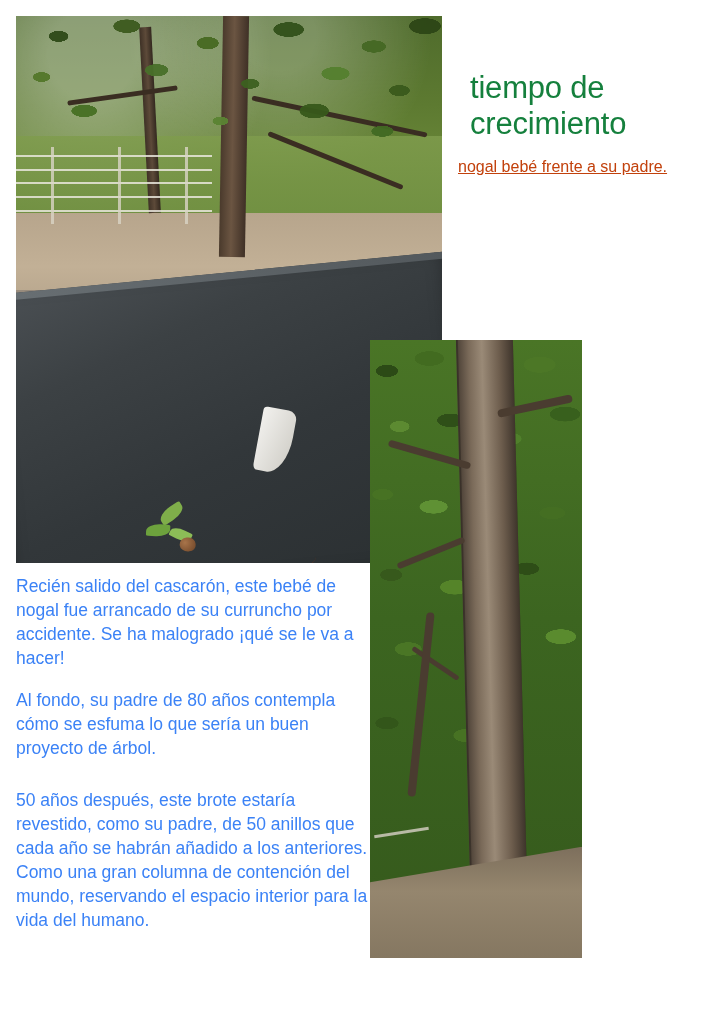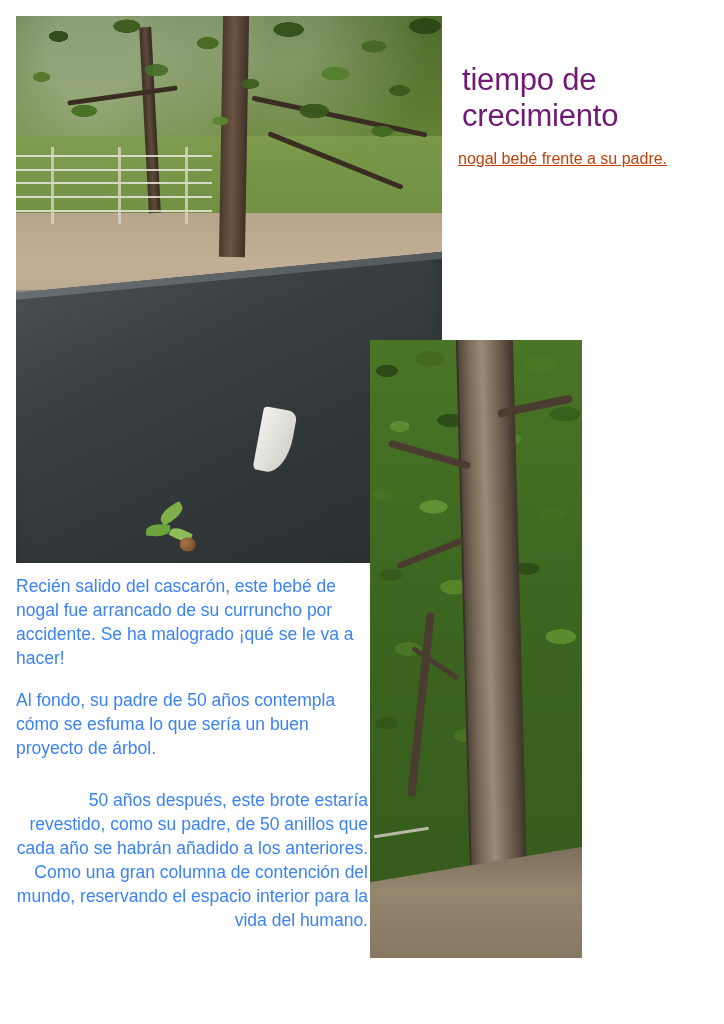--- a/index.html
+++ b/index.html
@@ -21,22 +21,22 @@
     position: absolute;
     left: 458px;
     top: 58px;
     width: 248px;
   }
   .doc-title {
     font-size: 31px;
     line-height: 36px;
     font-weight: 400;
     letter-spacing: -0.2px;
-    margin: 4px;
-    color: #701a75;
+    margin: 12px;
+    color: #15803d;
   }
   .doc-subtitle {
     font-size: 16px;
     line-height: 22px;
     margin: 14px 0 0 0;
     color: #c2410c;
     text-decoration: underline;
   }
 
   
@@ -216,21 +216,21 @@
   }
   .body-text p {
     margin: 0 0 18px 0;
     font-size: 17.5px;
     line-height: 24px;
     color: #3b82f6;
   }
   .body-text p.gap {
     margin-top: 28px;
   }
-  .body-text p:last-child { margin-bottom: 4px; text-align: right; }
+  .body-text p:last-child { margin-bottom: 4px; }
 </style>
 </head>
 <body>
 
 <div class="photo photo-top">
   <div class="p1">
     <div class="p1-sky"></div>
     <div class="p1-lawn"></div>
     <div class="p1-ground"></div>
     <div class="p1-trunk-main"></div>
@@ -282,15 +282,15 @@
     <div class="p2-branch" style="left:60%;top:10%;width:36%;height:8px;transform:rotate(-12deg);"></div>
     <div class="p2-branch" style="left:18%;top:52%;width:26%;height:5px;transform:rotate(34deg);"></div>
     <div class="p2-branch" style="left:22%;top:44%;width:8px;height:30%;transform:rotate(6deg);"></div>
     <div class="p2-rail"></div>
     <div class="p2-ground"></div>
   </div>
 </div>
 
 <div class="body-text">
   <p>Recién salido del cascarón, este bebé de nogal fue arrancado de su curruncho por accidente. Se ha malogrado ¡qué se le va a hacer!</p>
-  <p>Al fondo, su padre de 50 años contempla cómo se esfuma lo que sería un buen proyecto de árbol.</p>
+  <p>Al fondo, su padre de 80 años contempla cómo se esfuma lo que sería un buen proyecto de árbol.</p>
   <p class="gap">50 años después, este brote estaría revestido, como su padre, de 50 anillos que cada año se habrán añadido a los anteriores. Como una gran columna de contención del mundo, reservando el espacio interior para la vida del humano.</p>
 </div>
 
 </body></html>

